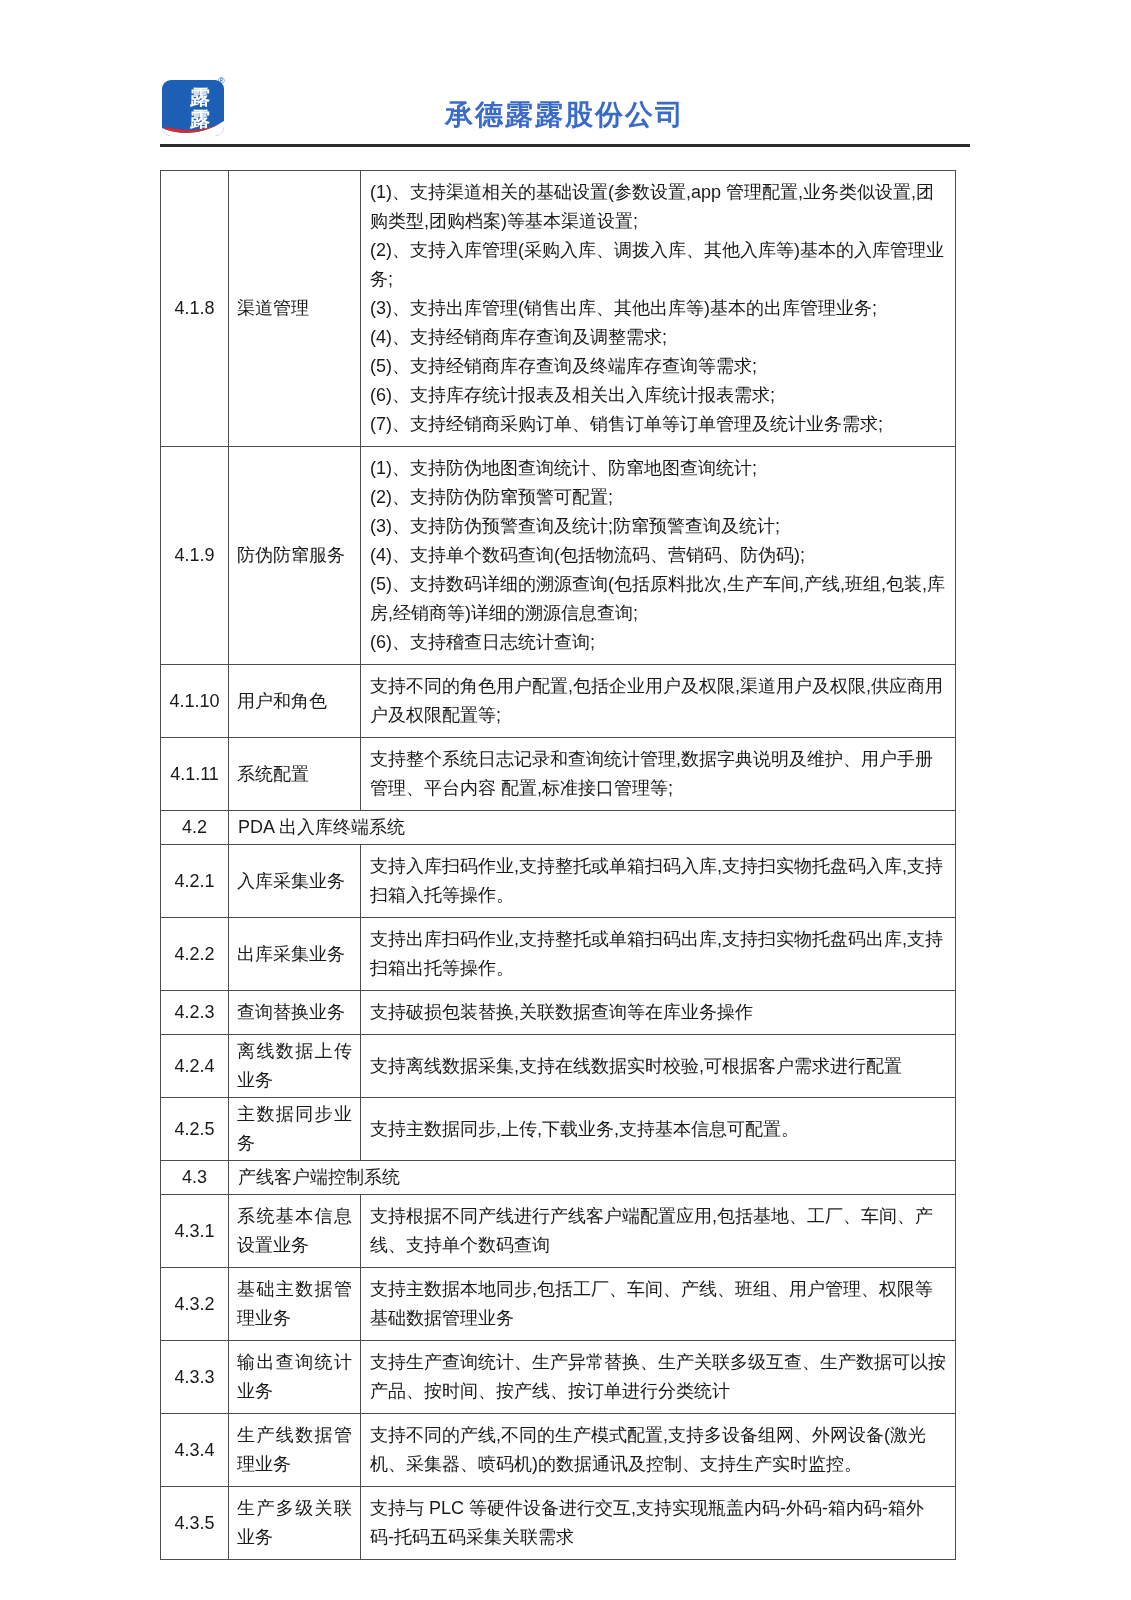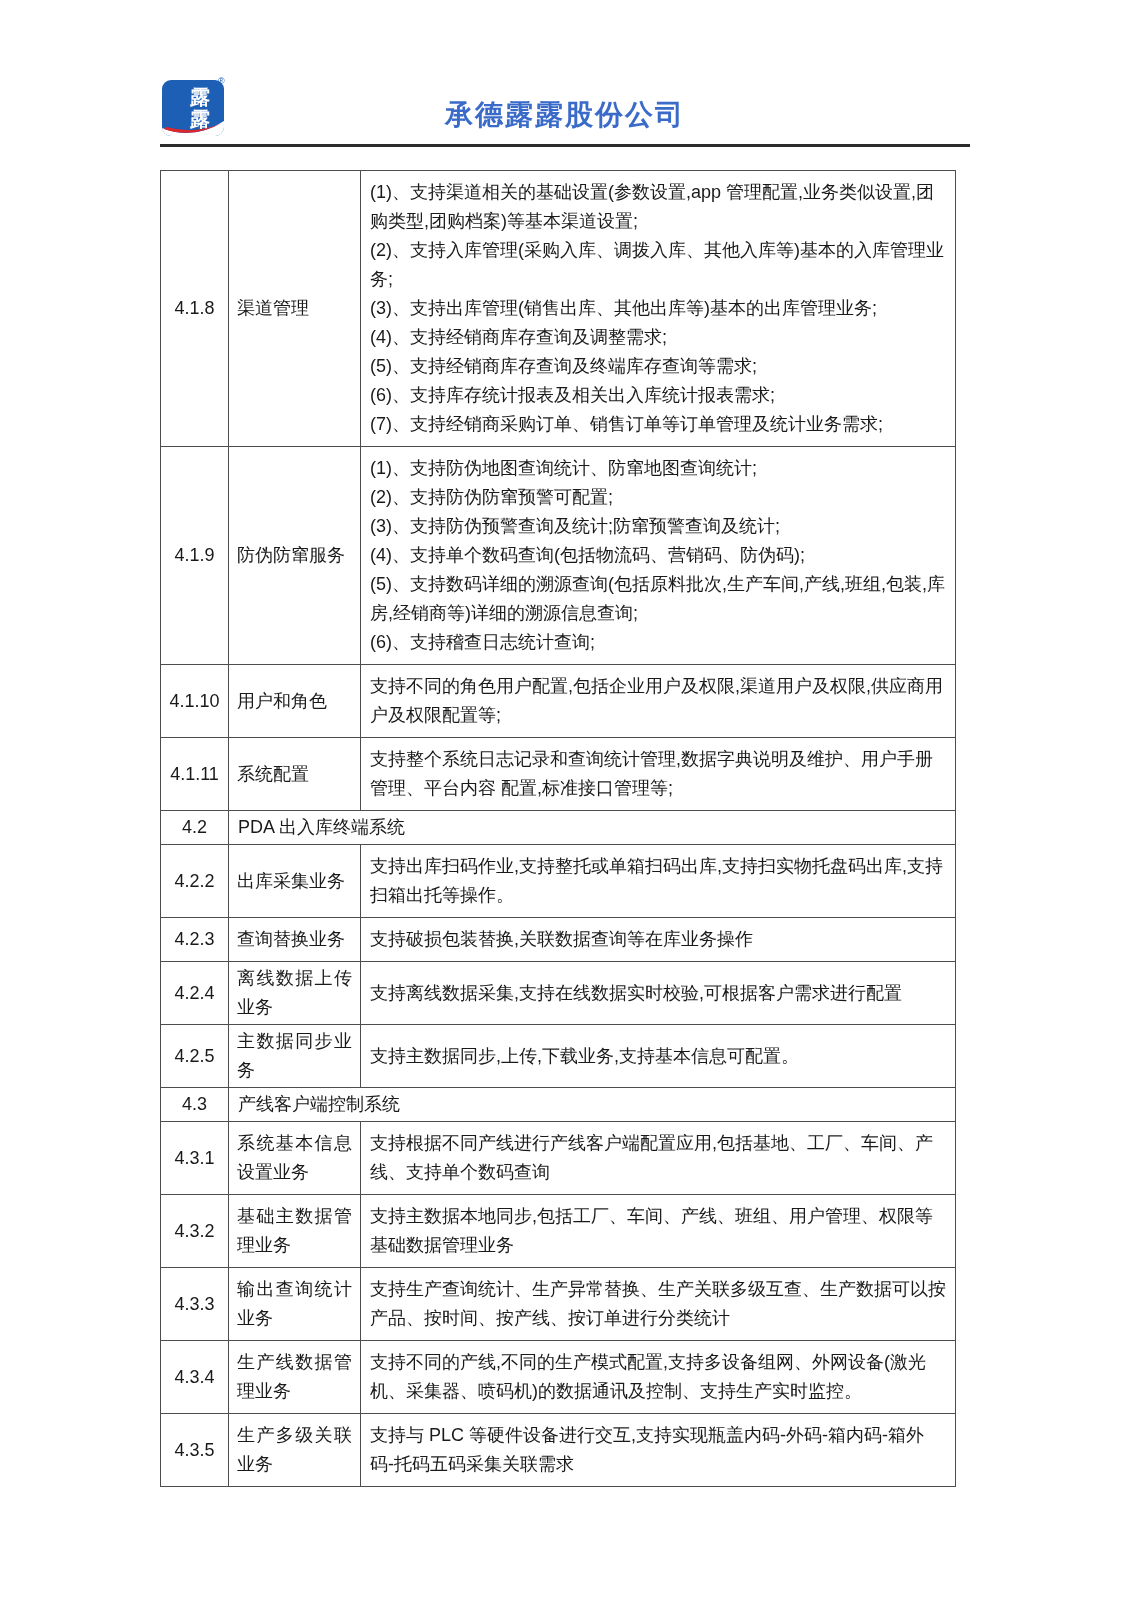--- a/index.html
+++ b/index.html
@@ -154,20 +154,25 @@
       <tr class="r2">
         <td class="c-num">4.1.11</td>
         <td class="c-name">系统配置</td>
         <td class="c-desc">支持整个系统日志记录和查询统计管理,数据字典说明及维护、用户手册管理、平台内容 配置,标准接口管理等;</td>
       </tr>
       <tr class="r1">
         <td class="c-num">4.2</td>
         <td class="c-section" colspan="2">PDA 出入库终端系统</td>
       </tr>
       <tr class="r2">
+        <td class="c-num">4.2.1</td>
+        <td class="c-name">入库采集业务</td>
+        <td class="c-desc">支持入库扫码作业,支持整托或单箱扫码入库,支持扫实物托盘码入库,支持扫箱入托等操作。</td>
+      </tr>
+      <tr class="r2">
         <td class="c-num">4.2.2</td>
         <td class="c-name">出库采集业务</td>
         <td class="c-desc">支持出库扫码作业,支持整托或单箱扫码出库,支持扫实物托盘码出库,支持扫箱出托等操作。</td>
       </tr>
       <tr class="r1">
         <td class="c-num">4.2.3</td>
         <td class="c-name">查询替换业务</td>
         <td class="c-desc">支持破损包装替换,关联数据查询等在库业务操作</td>
       </tr>
       <tr class="r2">

